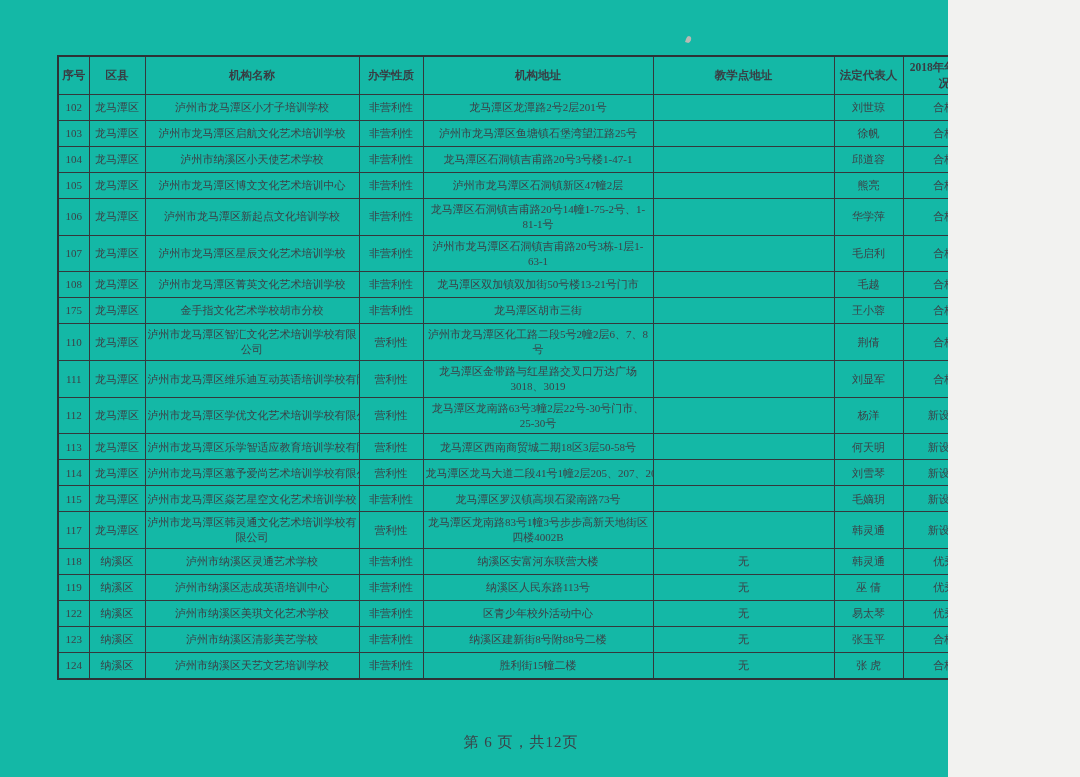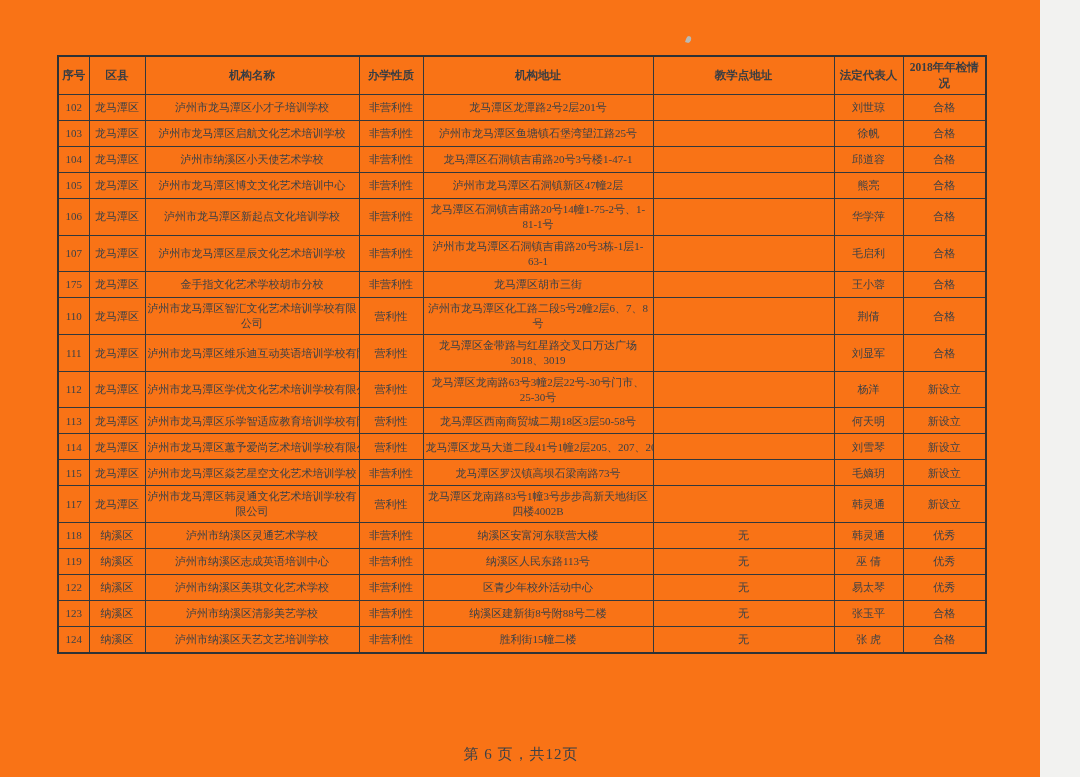--- a/index.html
+++ b/index.html
@@ -3,22 +3,22 @@
 <meta charset="utf-8">
 <style>
   html,body{margin:0;padding:0;}
   body{
     width:1080px;height:777px;
     background:#f2f2f0;
     font-family:"Liberation Serif","DejaVu Serif",serif;
   }
   .page{
     position:relative;
-    width:1040px;height:777px;
-    background:#f97316;
+    width:948px;height:777px;
+    background:#14b8a6;
     overflow:hidden;
   }
   table.doc{
     position:absolute;
     left:57px;top:55px;
     width:928px;
     border-collapse:collapse;
     table-layout:fixed;
     border:2px solid #2e3236;
   }
@@ -46,21 +46,20 @@
   }
   .footer{
     position:absolute;
     left:57px;
     top:733px;
     width:928px;
     text-align:center;
     font-size:15px;
     letter-spacing:1px;
     color:#3c4147;
-    margin-top:12px;
   }
   .speck{
     position:absolute;
     left:686px;top:36px;
     width:5px;height:7px;
     border-radius:50% 50% 50% 0;
     background:#b9b9b4;
     transform:rotate(18deg);
   }
 </style>
@@ -147,20 +146,30 @@
           <td>107</td>
           <td>龙马潭区</td>
           <td>泸州市龙马潭区星辰文化艺术培训学校</td>
           <td>非营利性</td>
           <td>泸州市龙马潭区石洞镇吉甫路20号3栋-1层1-63-1</td>
           <td></td>
           <td>毛启利</td>
           <td>合格</td>
         </tr>
         <tr>
+          <td>108</td>
+          <td>龙马潭区</td>
+          <td>泸州市龙马潭区菁英文化艺术培训学校</td>
+          <td>非营利性</td>
+          <td>龙马潭区双加镇双加街50号楼13-21号门市</td>
+          <td></td>
+          <td>毛越</td>
+          <td>合格</td>
+        </tr>
+        <tr>
           <td>175</td>
           <td>龙马潭区</td>
           <td>金手指文化艺术学校胡市分校</td>
           <td>非营利性</td>
           <td>龙马潭区胡市三街</td>
           <td></td>
           <td>王小蓉</td>
           <td>合格</td>
         </tr>
         <tr>

